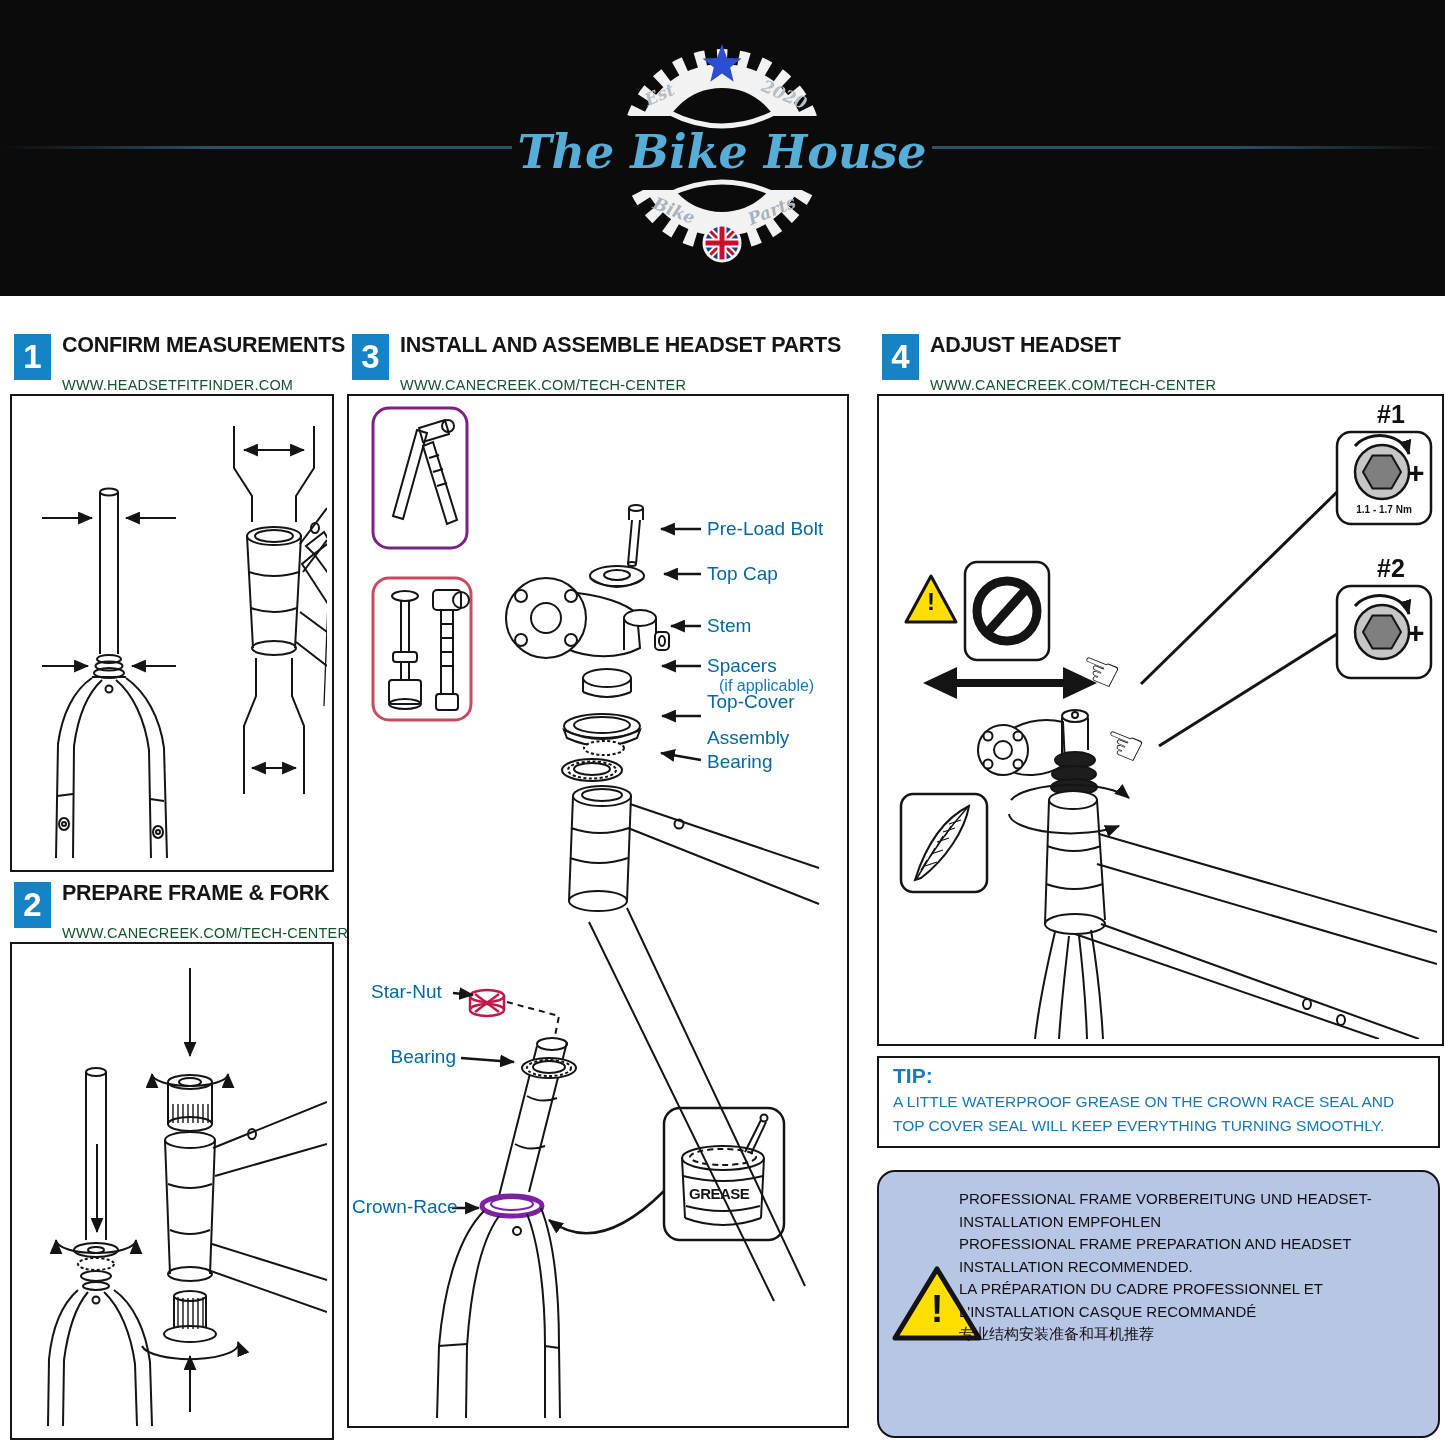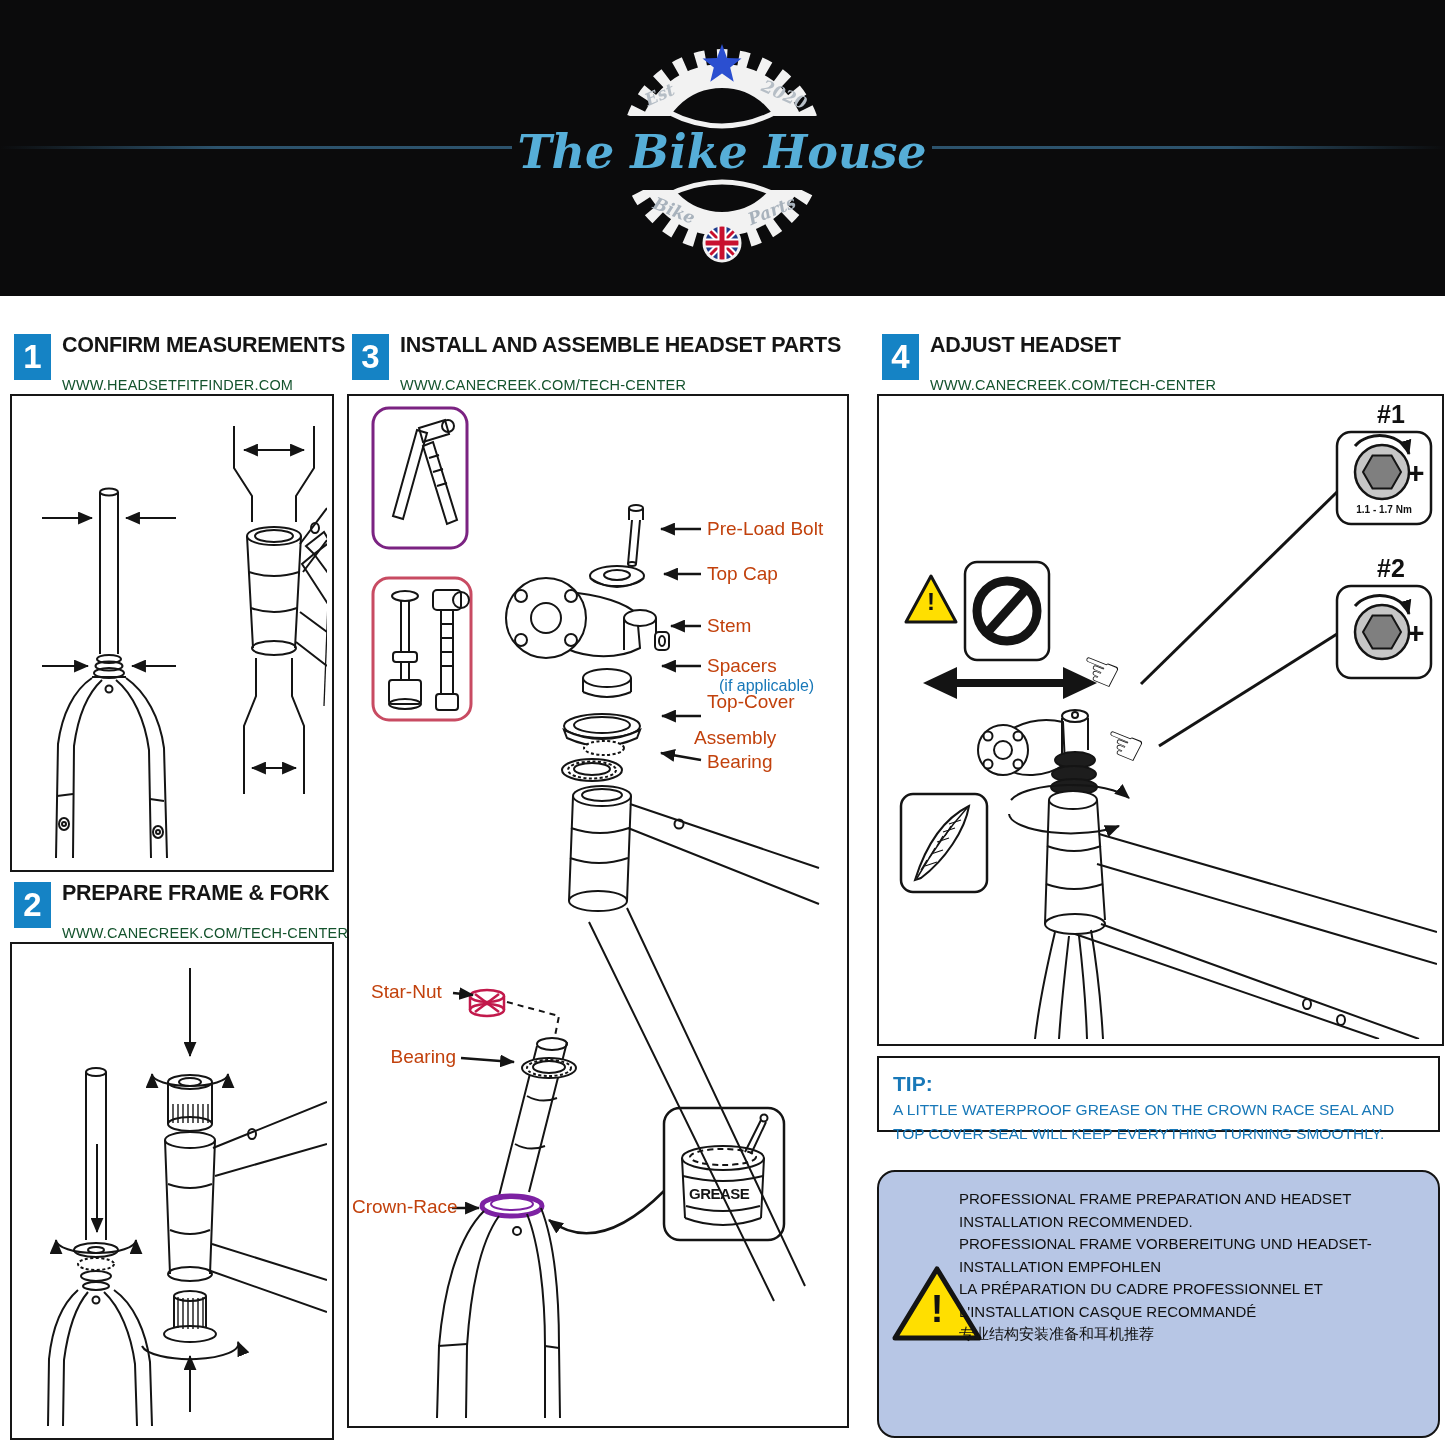--- a/index.html
+++ b/index.html
@@ -12,33 +12,33 @@
     background:linear-gradient(90deg,rgba(30,60,80,0),rgba(50,95,125,.85) 15%,rgba(50,95,125,.85) 85%,rgba(30,60,80,0));}
   .logo-script{font-family:"DejaVu Serif",serif;font-style:italic;font-weight:bold;}
   
   .sec-head{position:absolute;display:flex;gap:11px;align-items:flex-start;}
   .sec-num{width:37px;height:46px;background:#1583c5;color:#fff;display:flex;align-items:center;
     justify-content:center;font-weight:bold;font-size:33px;}
   .sec-title{font-weight:bold;font-size:21.5px;line-height:1.05;letter-spacing:-0.3px;color:#151515;white-space:nowrap;}
   .sec-url{font-size:14.5px;color:#14532d;letter-spacing:.2px;margin-top:20px;white-space:nowrap;}
   
   .panel{position:absolute;background:#fff;border:2.5px solid #161616;}
-  .lbl{position:absolute;font-size:19px;color:#c2410c;white-space:nowrap;}
+  .lbl{position:absolute;font-size:19px;color:#0369a1;white-space:nowrap;}
   .lbl-sm{position:absolute;font-size:16px;color:#1878b8;white-space:nowrap;margin-left:12px;}
   .grease-txt{position:absolute;font-size:15px;font-weight:bold;letter-spacing:-0.5px;color:#161616;}
   
   .stepnum{position:absolute;font-size:25px;font-weight:bold;color:#111;}
   .plus{position:absolute;font-size:30px;font-weight:bold;color:#111;line-height:1;}
   .torque{position:absolute;font-size:10px;font-weight:bold;width:90px;text-align:center;color:#111;}
   .hand{position:absolute;font-family:"DejaVu Sans",sans-serif;font-size:46px;color:#141414;
         transform:rotate(22deg);line-height:1;}
   .excl{position:absolute;font-weight:bold;color:#111;text-align:center;}
   
-  #tip{position:absolute;left:877px;top:1056px;width:563px;height:76px;border:2.5px solid #141414;
-       box-sizing:border-box;padding:14px 14px;}
+  #tip{position:absolute;left:877px;top:1056px;width:563px;height:92px;border:2.5px solid #141414;
+       box-sizing:border-box;padding:6px 14px;}
   #tip .t{font-size:21px;font-weight:bold;color:#1878b8;}
   #tip .b{font-size:15.5px;color:#1878b8;width:530px;line-height:1.55;margin-top:2px;}
   
   #adv{position:absolute;left:877px;top:1170px;width:563px;height:268px;box-sizing:border-box;
        background:#b7c6e5;border:2.5px solid #141414;border-radius:18px;}
   #adv .txt{position:absolute;left:80px;top:16px;width:462px;font-size:15px;line-height:1.5;color:#101010;}
   svg{display:block;}
 </style>
 </head>
 <body>
@@ -373,21 +373,21 @@
         <path d="M103,812 L130,812" marker-end="url(#ar3)"></path>
       </g>
     </svg>
 
     <div class="lbl" style="left:358px;top:122px;">Pre-Load Bolt</div>
     <div class="lbl" style="left:358px;top:167px;">Top Cap</div>
     <div class="lbl" style="left:358px;top:219px;text-align:right;">Stem</div>
     <div class="lbl" style="left:358px;top:259px;">Spacers</div>
     <div class="lbl-sm" style="left:358px;top:281px;">(if applicable)</div>
     <div class="lbl" style="left:358px;top:295px;">Top-Cover</div>
-    <div class="lbl" style="left:345px;top:331px;">Assembly</div>
+    <div class="lbl" style="left:358px;top:331px;">Assembly</div>
     <div class="lbl" style="left:358px;top:355px;">Bearing</div>
     <div class="lbl" style="left:22px;top:585px;width:80px;text-align:left;">Star-Nut</div>
     <div class="lbl" style="left:32px;top:650px;width:75px;text-align:right;">Bearing</div>
     <div class="lbl" style="left:3px;top:800px;width:96px;text-align:right;">Crown-Race</div>
     <div class="grease-txt" style="left:340px;top:789px;width:70px;text-align:left;">GREASE</div>
   </div>
 
   <div class="panel" style="left:877px;top:394px;width:563px;height:648px;">
     <svg width="558" height="643" viewBox="0 0 558 643">
       <defs>
@@ -482,20 +482,20 @@
     <div class="t">TIP:</div>
     <div class="b">A LITTLE WATERPROOF GREASE ON THE CROWN RACE SEAL AND TOP COVER SEAL WILL KEEP EVERYTHING TURNING SMOOTHLY.</div>
   </div>
 
   <div id="adv">
     <svg class="abs" style="left:12px;top:92px;" width="92" height="80" viewBox="0 0 92 80">
       <polygon points="46,5 88,74 4,74" fill="#ffdf00" stroke="#141414" stroke-width="5" stroke-linejoin="round"></polygon>
     </svg>
     <div class="excl" style="left:48px;top:116px;width:20px;font-size:38px;">!</div>
     <div class="txt">
+      <div>PROFESSIONAL FRAME VORBEREITUNG UND HEADSET-INSTALLATION EMPFOHLEN</div>
       <div>PROFESSIONAL FRAME PREPARATION AND HEADSET INSTALLATION RECOMMENDED.</div>
-      <div>PROFESSIONAL FRAME VORBEREITUNG UND HEADSET-INSTALLATION EMPFOHLEN</div>
       <div>LA PRÉPARATION DU CADRE PROFESSIONNEL ET L'INSTALLATION CASQUE RECOMMANDÉ</div>
       <div>专业结构安装准备和耳机推荐</div>
     </div>
   </div>
 
 </div>
 
 </body></html>

